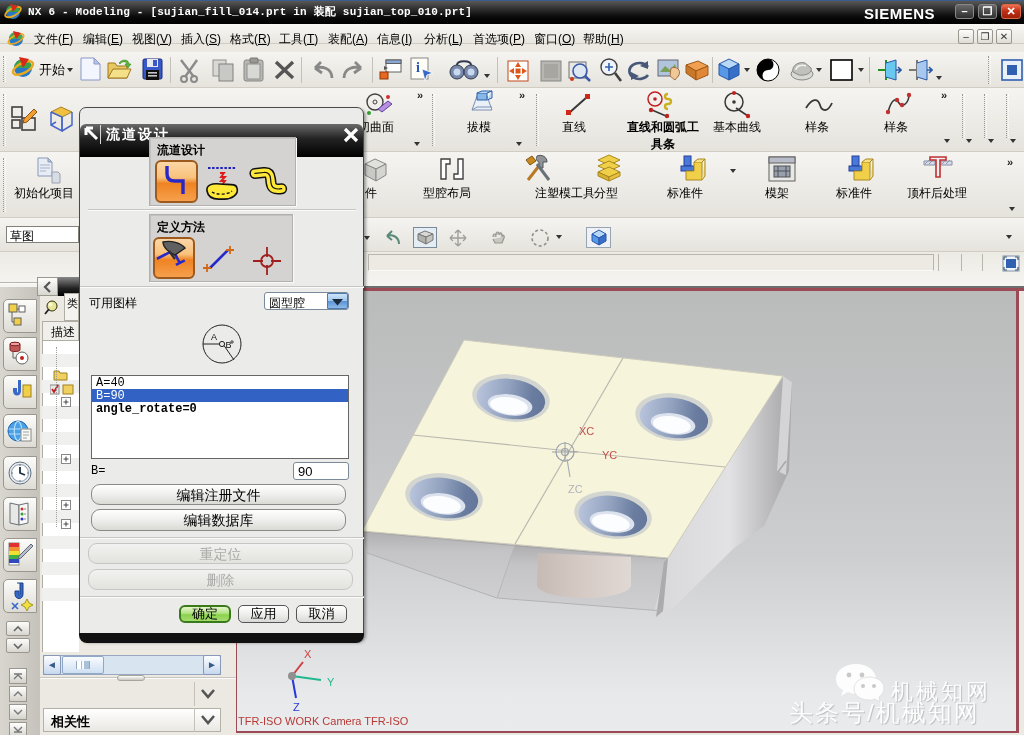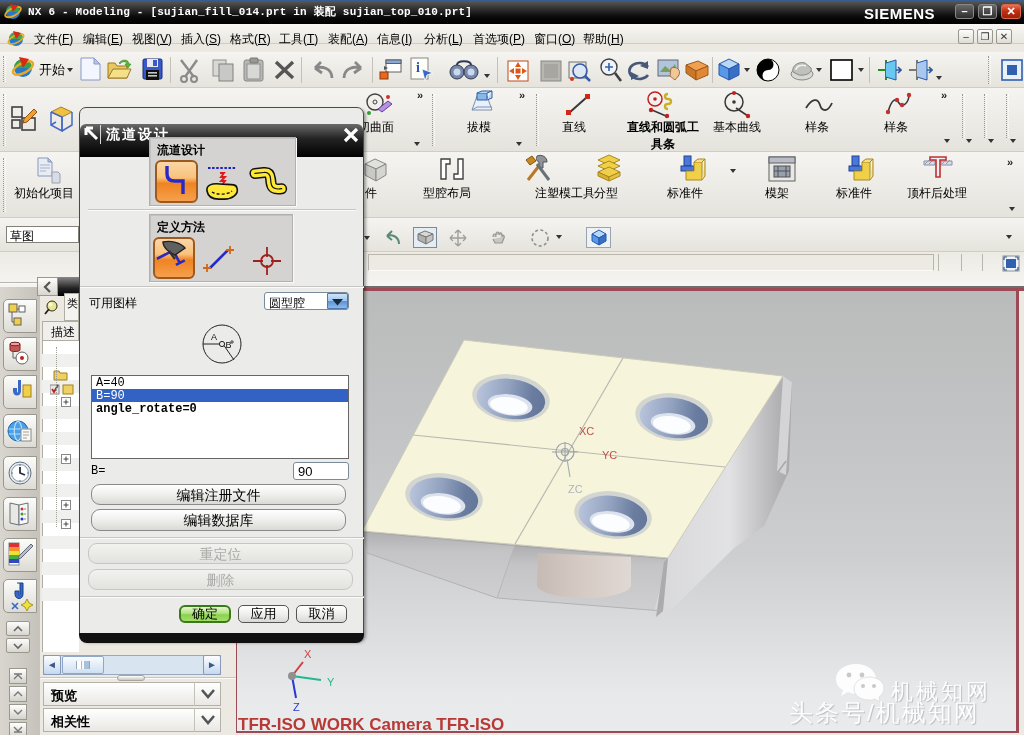--- a/index.html
+++ b/index.html
@@ -547,21 +547,21 @@
 
     <svg class="abs" style="left:40px;top:355px;" width="110" height="75" viewBox="0 0 110 75">
       <path d="M15 30 L26 16" stroke="#d04040" stroke-width="2"></path>
       <path d="M15 30 L44 34" stroke="#20b890" stroke-width="2.2"></path>
       <path d="M15 30 L19 52" stroke="#2838d8" stroke-width="2"></path>
       <circle cx="15" cy="30" r="4" fill="#909090"></circle>
       <text x="27" y="12" font-size="11" fill="#d04040">X</text>
       <text x="50" y="40" font-size="11" fill="#20b890">Y</text>
       <text x="16" y="65" font-size="11" fill="#2838d8">Z</text>
     </svg>
-    <div class="abs" style="left:1px;top:424px;font-size:17px;font-weight:bold;color:#b73a36;white-space:nowrap;">TFR-ISO WORK Camera TFR-ISO</div>
+    <div class="abs" style="left:1px;top:424px;font-size:11px;font-weight:normal;color:#b73a36;white-space:nowrap;">TFR-ISO WORK Camera TFR-ISO</div>
 
     <svg class="abs" style="left:598px;top:372px;" width="50" height="42" viewBox="0 0 50 42">
       <path d="M21 1 C9 1 1 8 1 16 C1 21 4 25 8 27 L6 33 L13 29 C16 30 18 31 21 31 C33 31 41 24 41 16 C41 8 33 1 21 1 Z" fill="#fdfdfd"></path>
       <circle cx="14" cy="12" r="2.4" fill="#c9c9cb"></circle>
         <circle cx="27" cy="12" r="2.4" fill="#c9c9cb"></circle>
       <path d="M34 14 C43 14 49 19 49 25 C49 29 47 32 44 34 L45 39 L40 36 C38 37 36 37 34 37 C25 37 19 32 19 26 C19 20 25 14 34 14 Z" fill="#fdfdfd" stroke="#dcdcde" stroke-width="0.8"></path>
       <circle cx="28" cy="23" r="2" fill="#c9c9cb"></circle>
         <circle cx="39" cy="23" r="2" fill="#c9c9cb"></circle>
     </svg>
     <div class="abs" style="left:654px;top:386px;font-size:22px;color:#fdfdfd;text-shadow:1px 1px 1px rgba(160,160,160,0.6);letter-spacing:3px;">机械知网</div>
@@ -615,21 +615,20 @@
     
     <div class="abs" style="left:3px;top:368px;width:178px;height:20px;background:#d8e4f0;border:1px solid #98a8c0;"></div>
     <div class="abs" style="left:3px;top:368px;width:18px;height:20px;background:linear-gradient(#fdfeff,#c6d8ee);border:1px solid #8898b8;border-radius:2px;color:#3a5a8a;font-size:10px;text-align:center;line-height:18px;">◄</div>
     <div class="abs" style="left:163px;top:368px;width:18px;height:20px;background:linear-gradient(#fdfeff,#c6d8ee);border:1px solid #8898b8;border-radius:2px;color:#3a5a8a;font-size:10px;text-align:center;line-height:18px;">►</div>
     <div class="abs" style="left:22px;top:369px;width:42px;height:18px;background:linear-gradient(#f8fbff,#cfe0f2);border:1px solid #90a8c8;border-radius:2px;"></div>
     <div class="abs" style="left:36px;top:374px;width:14px;height:8px;border-left:1px solid #90a8c8;border-right:1px solid #90a8c8;background:linear-gradient(90deg,#fff 30%,#a8c0d8 31%,#a8c0d8 45%,#fff 46%,#fff 60%,#a8c0d8 61%);"></div>
     
     <div class="abs" style="left:0px;top:390px;width:196px;height:2px;border-top:1px solid #c6c5c1;border-bottom:1px solid #fbfbf9;"></div>
     <div class="abs" style="left:77px;top:388px;width:28px;height:6px;background:linear-gradient(#fdfdfb,#cac8c0);border:1px solid #a8a69c;border-radius:3px;"></div>
     
-    <div class="abs" style="left:3px;top:395px;width:178px;height:24px;background:linear-gradient(#ffffff,#e9e8e4);border:1px solid #b4b2a8;font-size:13px;font-weight:bold;padding:4px 0 0 7px;">预览</div>
     <div class="abs" style="left:154px;top:395px;width:1px;height:24px;background:#c4c2b8;"></div>
     <svg class="abs" style="left:160px;top:401px;" width="16" height="12" viewBox="0 0 16 12">
         <path d="M2 2 L8 9 L14 2" fill="none" stroke="#555" stroke-width="2.6"></path>
       </svg>
     <div class="abs" style="left:3px;top:421px;width:178px;height:24px;background:linear-gradient(#ffffff,#e9e8e4);border:1px solid #b4b2a8;font-size:13px;font-weight:bold;padding:4px 0 0 7px;">相关性</div>
     <div class="abs" style="left:154px;top:421px;width:1px;height:24px;background:#c4c2b8;"></div>
     <svg class="abs" style="left:160px;top:427px;" width="16" height="12" viewBox="0 0 16 12">
         <path d="M2 2 L8 9 L14 2" fill="none" stroke="#555" stroke-width="2.6"></path>
       </svg>
   </div>

